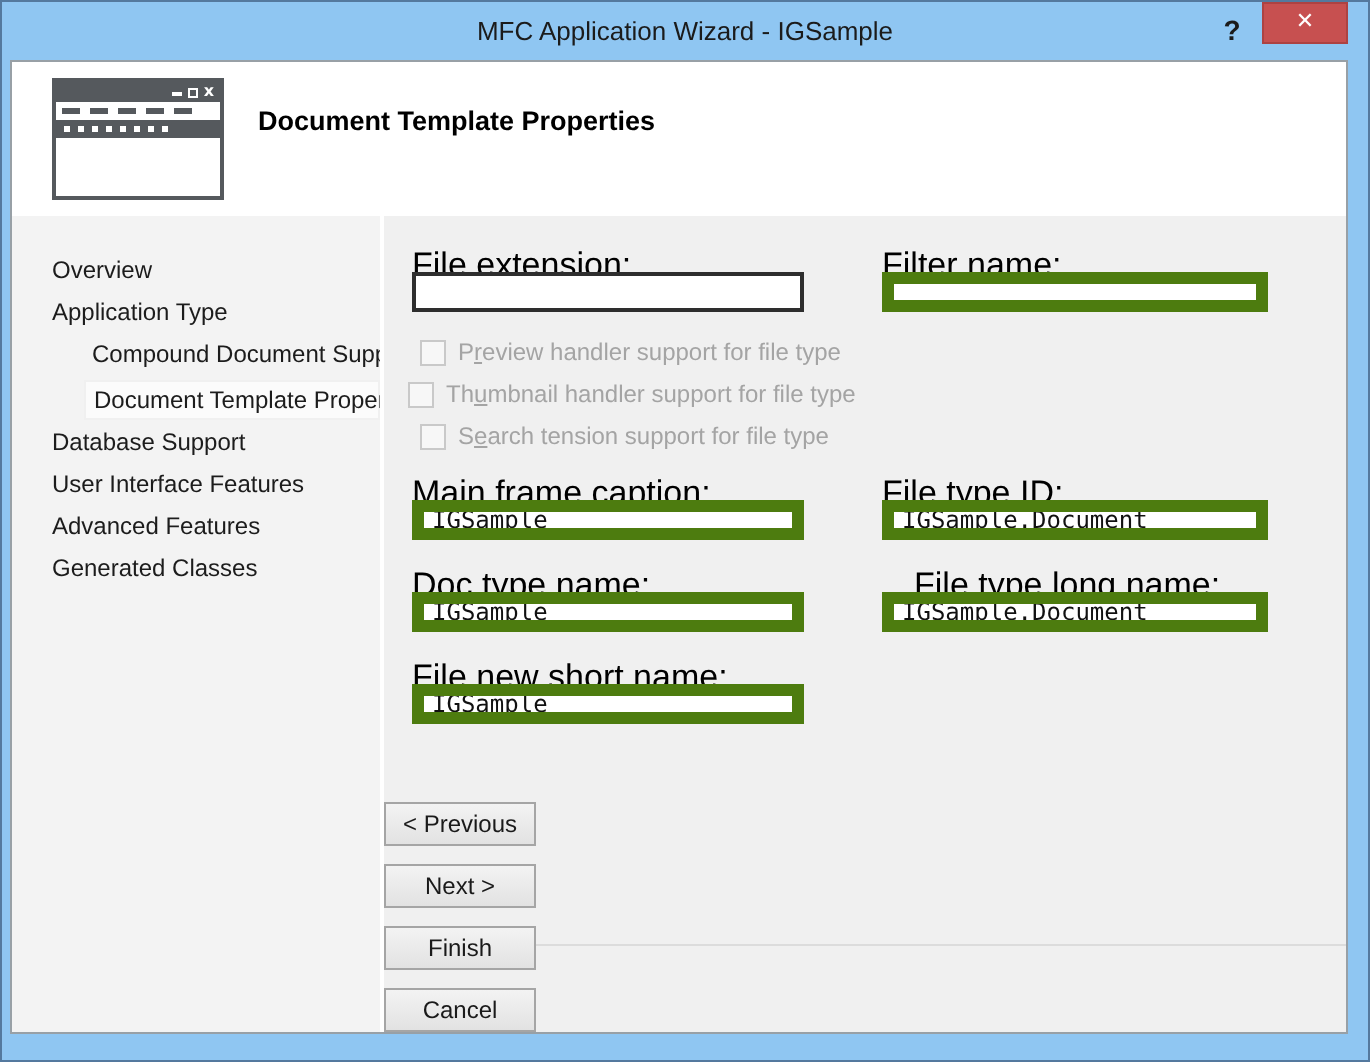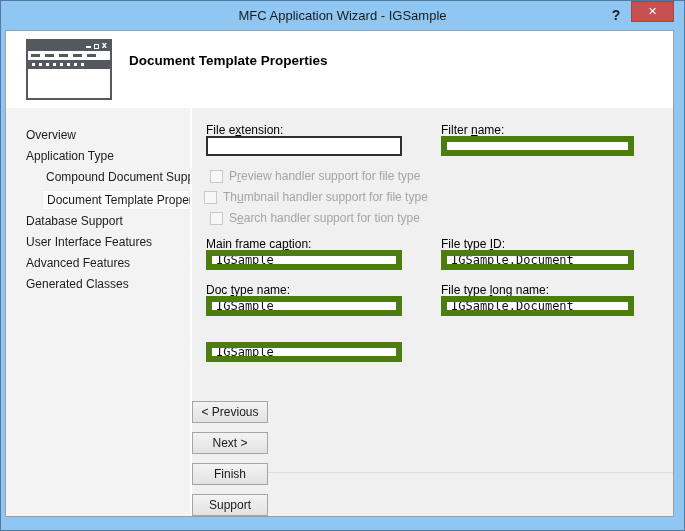--- a/index.html
+++ b/index.html
@@ -72,21 +72,21 @@
   .main{ position:absolute; left:186px; right:0; top:0; bottom:0; background:#f0f0f0; }
 
   .nav-item{ height:21px; line-height:21px; padding-left:20px; white-space:nowrap; cursor:default; }
   .nav-item.sub{ margin-left:36px; padding-left:4px; }
   .nav-item.selected{
     background:#fbfbfb; border:1px solid #f0f0f0;
     margin-top:2px; margin-bottom:1px; height:20px; line-height:18px;
   }
 
   
-  .fld-label{ position:absolute; font-size:12px; color:#000000; white-space:nowrap; }
+  .fld-label{ position:absolute; font-size:17px; color:#000000; white-space:nowrap; }
   .fld-label u, .cb-label u{ text-decoration:underline; }
   .txt{
     position:absolute; height:20px; background:#ffffff; border:6px solid #4d7c0f;
     font-family:"DejaVu Sans Mono","Liberation Mono",monospace; font-size:12px;
     color:#111111; padding:1px 4px; outline:none;
   }
   .txt.focused{ border:2px solid #2e2e2e; }
 
   .cb-row{ position:absolute; display:flex; align-items:center; }
   .cb-box{
@@ -177,40 +177,41 @@
         <div class="cb-row" style="left:18px; top:61px;">
           <span class="cb-box"></span>
           <span class="cb-label"><span>P</span><u>r</u><span>eview handler support for file type</span></span>
         </div>
         <div class="cb-row" style="left:12px; top:82px;">
           <span class="cb-box"></span>
           <span class="cb-label"><span>Th</span><u>u</u><span>mbnail handler support for file type</span></span>
         </div>
         <div class="cb-row" style="left:18px; top:103px;">
           <span class="cb-box"></span>
-          <span class="cb-label"><span>S</span><u>e</u><span>arch handler support for tion type</span></span>
+          <span class="cb-label"><span>S</span><u>e</u><span>arch tension support for file type</span></span>
         </div>
 
         <div class="fld-label" style="left:14px; top:129px;"><span>Main frame ca</span><u>p</u><span>tion:</span></div>
         <input class="txt" style="left: 14px; top: 142px; width: 196px;" value="IGSample">
 
         <div class="fld-label" style="left:249px; top:129px;"><span>File type </span><u>I</u><span>D:</span></div>
         <input class="txt" style="left: 249px; top: 142px; width: 193px;" value="IGSample.Document">
 
         <div class="fld-label" style="left:14px; top:175px;"><span>Doc </span><u>t</u><span>ype name:</span></div>
         <input class="txt" style="left: 14px; top: 188px; width: 196px;" value="IGSample">
 
-        <div class="fld-label" style="left:249px; top:175px;"><span>File type </span><u>l</u><span>ong name:</span></div>
+        <div class="fld-label" style="left:265px; top:175px;"><span>File type </span><u>l</u><span>ong name:</span></div>
         <input class="txt" style="left: 249px; top: 188px; width: 193px;" value="IGSample.Document">
 
+        <div class="fld-label" style="left:14px; top:221px;"><span>File new </span><u>s</u><span>hort name:</span></div>
         <input class="txt" style="left: 14px; top: 234px; width: 196px;" value="IGSample">
 
         <div class="button-bar">
           <button class="btn">&lt; Previous</button>
           <button class="btn">Next &gt;</button>
           <button class="btn">Finish</button>
-          <button class="btn">Support</button>
+          <button class="btn">Cancel</button>
         </div>
 
       </div>
     </div>
   </div>
 </div>
 
 </body></html>

